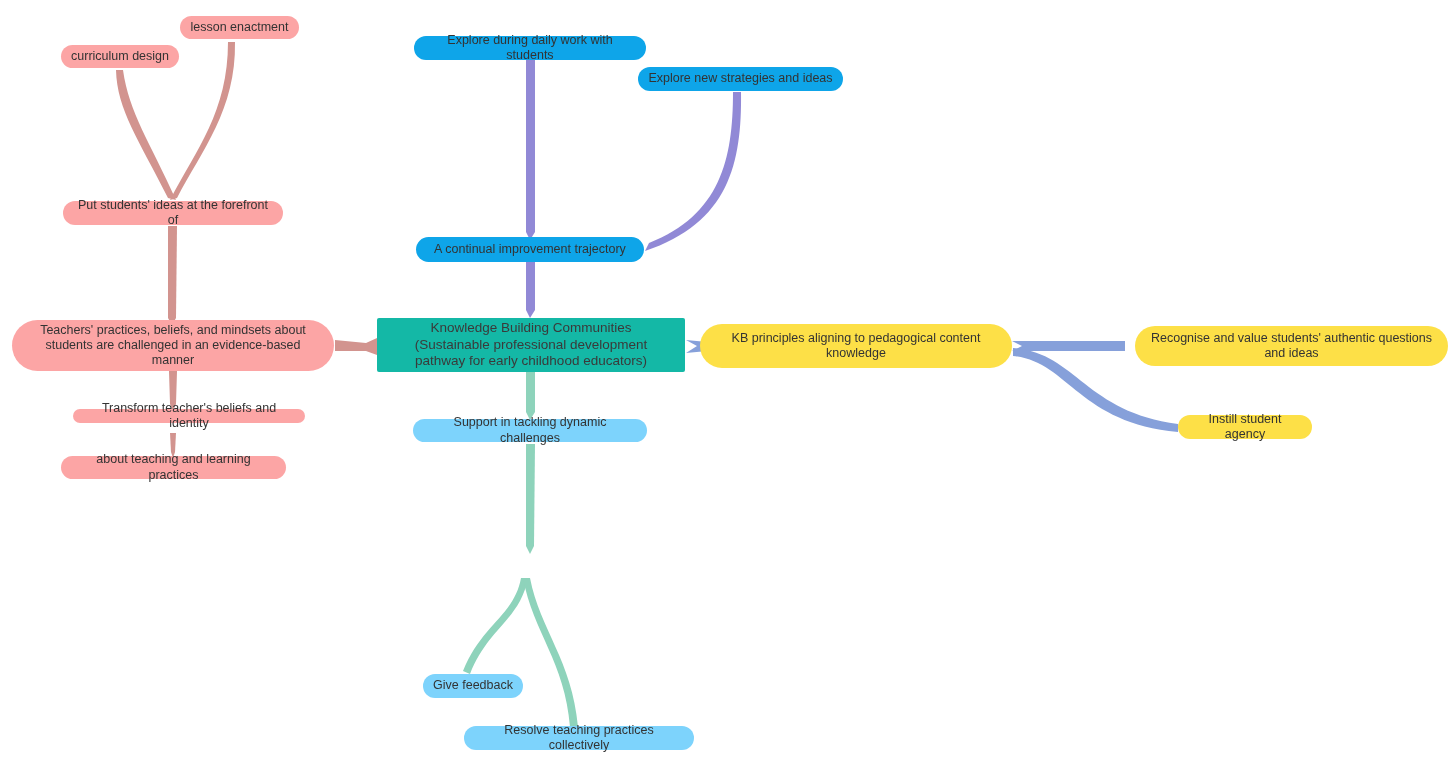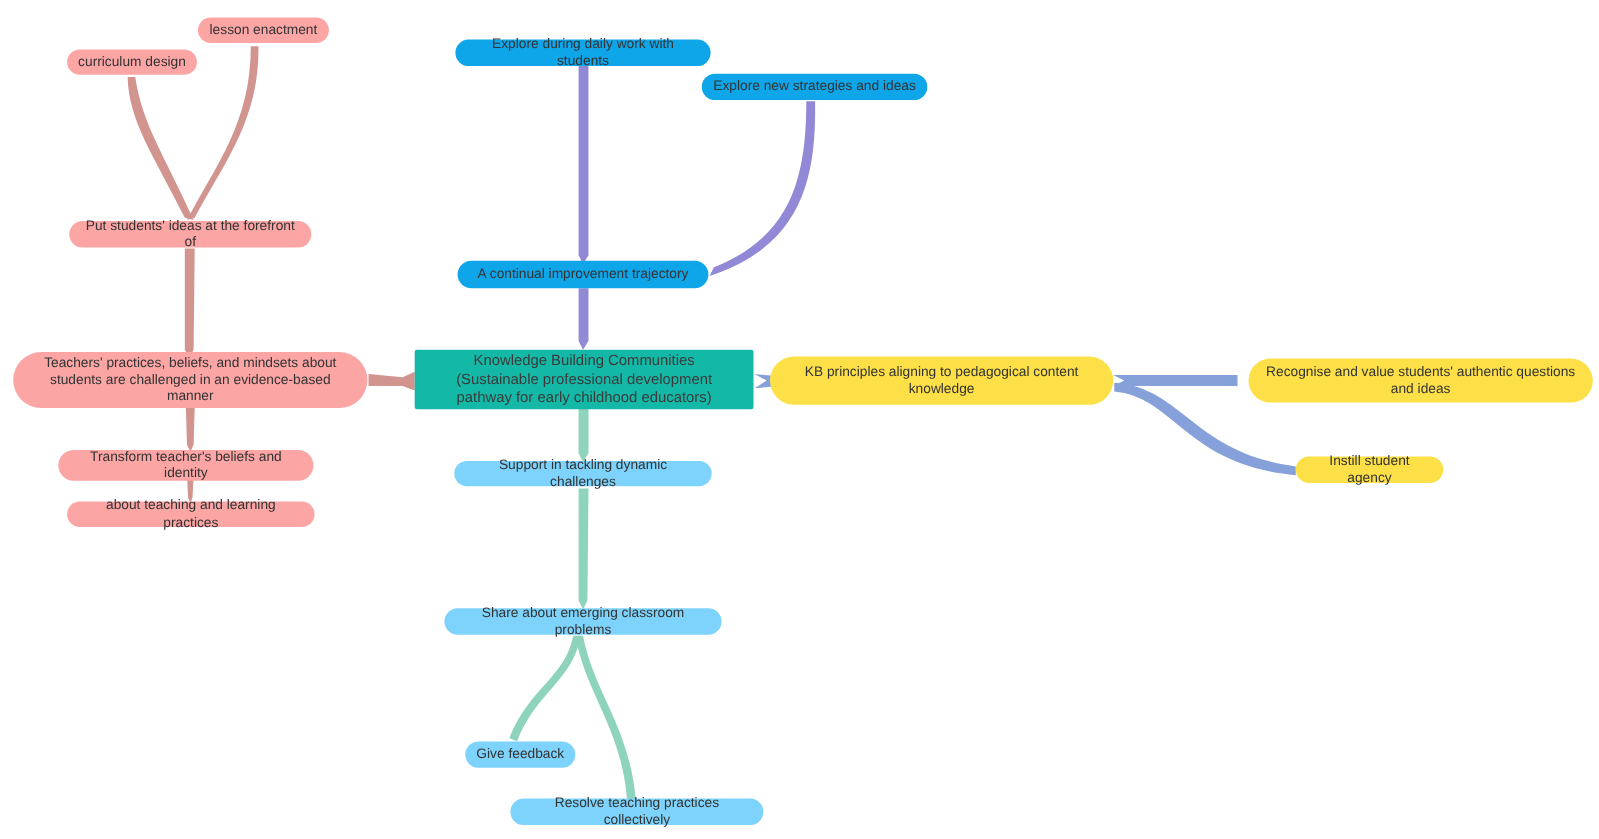--- a/index.html
+++ b/index.html
@@ -82,21 +82,21 @@
   </svg>
 
   <div class="node n-red" style="left:61px; top:45px; width:118px; height:23px; font-size:12.5px;">curriculum design</div>
 
   <div class="node n-red" style="left:180px; top:16px; width:119px; height:23px; font-size:12.5px;">lesson enactment</div>
 
   <div class="node n-red" style="left:63px; top:201px; width:220px; height:24px; font-size:12.5px;">Put students' ideas at the forefront of</div>
 
   <div class="node n-red" style="left:12px; top:320px; width:322px; height:51px; font-size:12.5px; padding:3px 22px;">Teachers' practices, beliefs, and mindsets about students are challenged in an evidence-based manner</div>
 
-  <div class="node n-red" style="left:53px; top:409px; width:232px; height:28px; font-size:12.5px;">Transform teacher's beliefs and identity</div>
+  <div class="node n-red" style="left:73px; top:409px; width:232px; height:14px; font-size:12.5px;">Transform teacher's beliefs and identity</div>
 
   <div class="node n-red" style="left:61px; top:456px; width:225px; height:23px; font-size:12.5px;">about teaching and learning practices</div>
 
   <div class="node n-purple" style="left:414px; top:36px; width:232px; height:24px; font-size:12.5px;">Explore during daily work with students</div>
 
   <div class="node n-purple" style="left:638px; top:67px; width:205px; height:24px; font-size:12.5px;">Explore new strategies and ideas</div>
 
   <div class="node n-purple" style="left:416px; top:237px; width:228px; height:25px; font-size:12.5px;">A continual improvement trajectory</div>
 
   <div class="node root" style="left:377px; top:318px; width:308px; height:54px; font-size:13.5px;">Knowledge Building Communities
@@ -104,19 +104,18 @@
 pathway for early childhood educators)</div>
 
   <div class="node n-blue" style="left:700px; top:324px; width:312px; height:44px; font-size:12.5px; padding:3px 26px;">KB principles aligning to pedagogical content knowledge</div>
 
   <div class="node n-blue" style="left:1135px; top:326px; width:313px; height:40px; font-size:12.5px; padding:3px 14px;">Recognise and value students' authentic questions and ideas</div>
 
   <div class="node n-blue" style="left:1178px; top:415px; width:134px; height:24px; font-size:12.5px;">Instill student agency</div>
 
   <div class="node n-green" style="left:413px; top:419px; width:234px; height:23px; font-size:12.5px;">Support in tackling dynamic challenges</div>
 
-  <div class="node n-green" style="left:404px; top:553px; width:252px; height:24px; font-size:12.5px;">Share about emerging classroom problems</div>
 
   <div class="node n-green" style="left:423px; top:674px; width:100px; height:24px; font-size:12.5px;">Give feedback</div>
 
   <div class="node n-green" style="left:464px; top:726px; width:230px; height:24px; font-size:12.5px;">Resolve teaching practices collectively</div>
 
 </div>
 
 </body></html>

